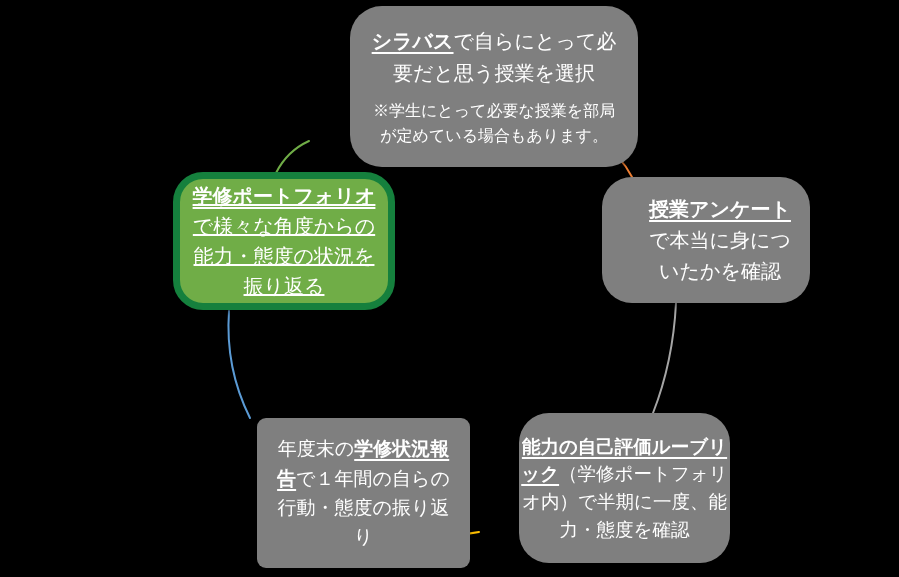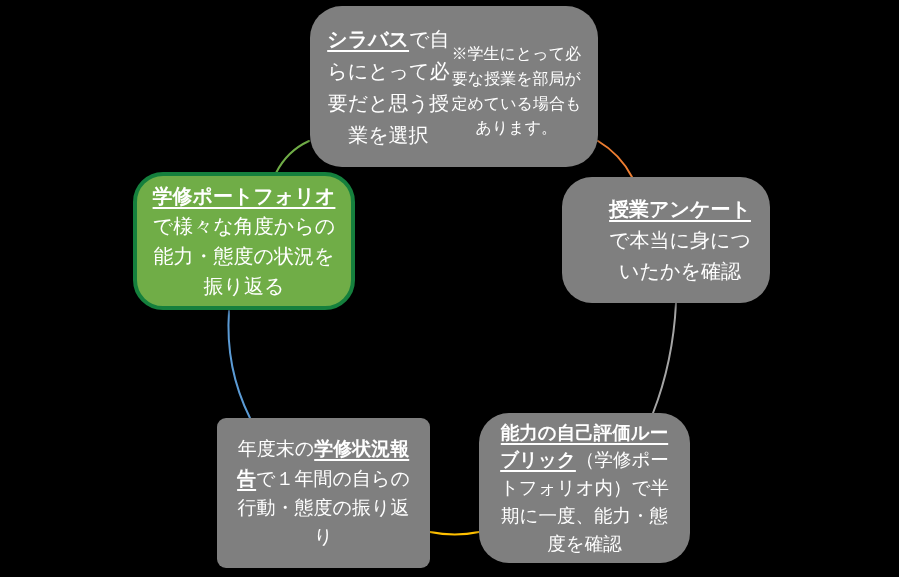--- a/index.html
+++ b/index.html
@@ -20,24 +20,25 @@
     left: 0; top: 0;
     width: 899px; height: 577px;
     pointer-events: none;
   }
   .node {
     position: absolute;
     box-sizing: border-box;
     color: #FFFFFF;
     text-align: center;
     display: flex;
-    flex-direction: row;
+    flex-direction: column;
     justify-content: center;
     align-items: center;
     box-shadow: 0 3px 5px rgba(0,0,0,0.45);
+    margin-left: 40px;
   }
   .node p { margin: 0; }
   .em {
     font-weight: bold;
     text-decoration: underline;
     text-decoration-thickness: 2px;
     text-underline-offset: 4px;
   }
   .node-syllabus {
     left: 310px; top: 6px;
@@ -51,36 +52,37 @@
     left: 562px; top: 177px;
     width: 208px; height: 126px;
     border-radius: 30px;
     padding: 8px 12px;
   }
   .node-survey .main { font-size: 20px; line-height: 1.55; }
   .node-rubric {
     left: 479px; top: 413px;
     width: 211px; height: 150px;
     border-radius: 30px;
-    padding: 8px 15px;
+    padding: 8px 1px;
   }
   .node-rubric .main { font-size: 18.5px; line-height: 1.5; }
   .node-report {
     left: 217px; top: 418px;
     width: 213px; height: 150px;
     border-radius: 9px;
     padding: 8px 12px;
   }
   .node-report .main { font-size: 19px; line-height: 1.55; }
   .node-portfolio {
     left: 133px; top: 172px;
     width: 222px; height: 138px;
     border-radius: 30px;
-    border: 4px solid #15803d;
+    border: 7px solid #15803d;
     padding: 0 8px;
+    text-decoration: underline;
   }
   .node-portfolio .main { font-size: 20px; line-height: 1.5; }
 </style>
 </head>
 <body>
 
 <div class="stage">
 
   <svg class="connectors" viewBox="0 0 899 577" xmlns="http://www.w3.org/2000/svg">
     <path d="M309,141 Q287,151 276,173" fill="none" stroke-width="2" stroke-linecap="round" stroke="#70AD47"></path>

